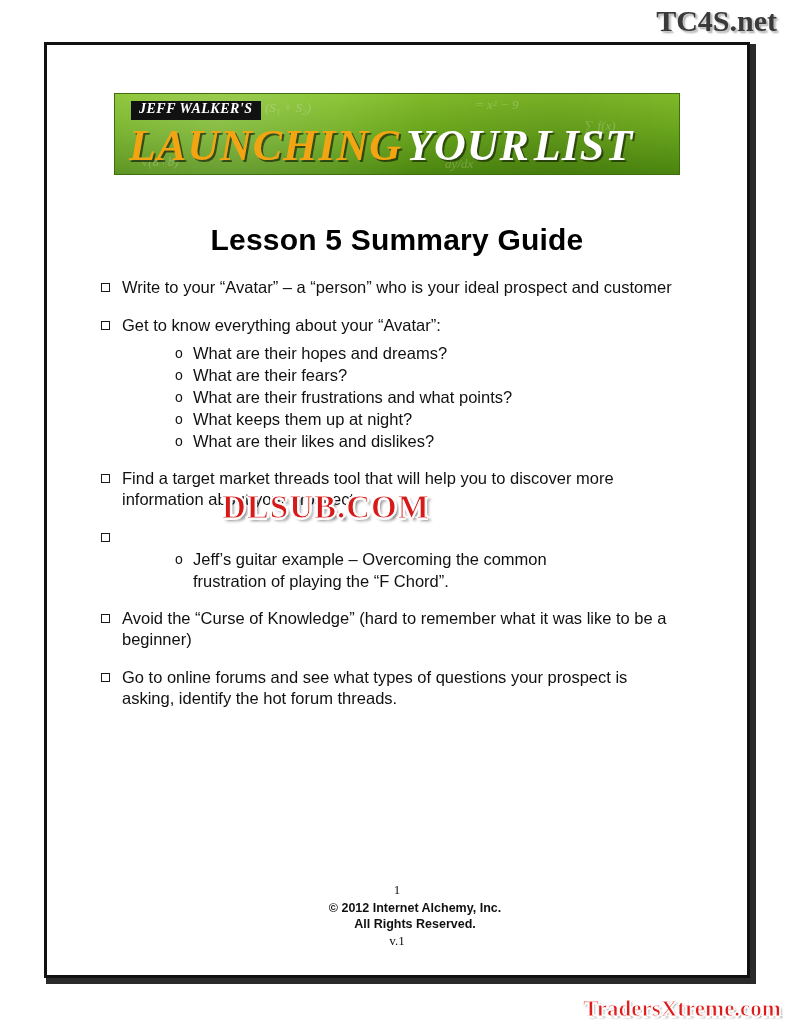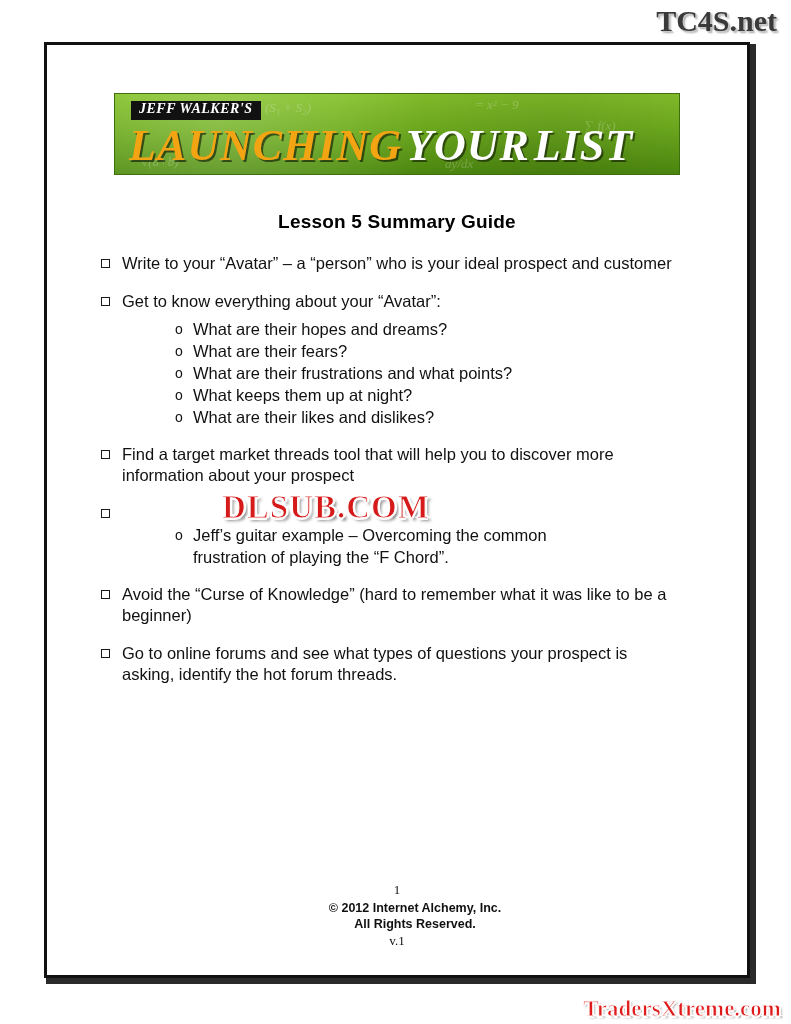--- a/index.html
+++ b/index.html
@@ -134,22 +134,22 @@
     color: #ffffff;
     letter-spacing: 1px;
     text-shadow: 2px 2px 0 rgba(0,0,0,0.5);
     text-transform: uppercase;
     margin-left: 4px;
   }
 
   
   .doc-title {
     text-align: center;
-    margin-top: 36px;
-    font-size: 19px;
+    margin-top: 48px;
+    font-size: 30px;
     font-weight: bold;
     color: #000000;
     letter-spacing: 0.2px;
   }
 
   
   .body-list {
     margin-top: 20px;
     padding: 0 14px 0 14px;
   }

